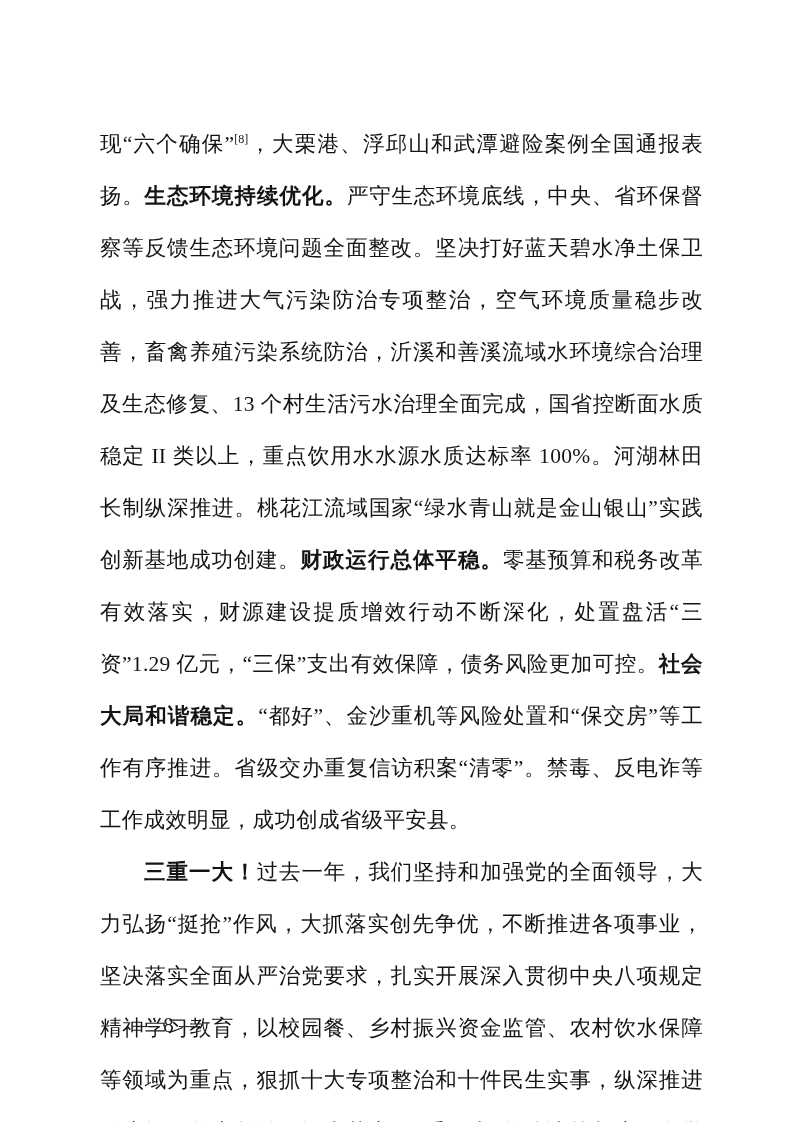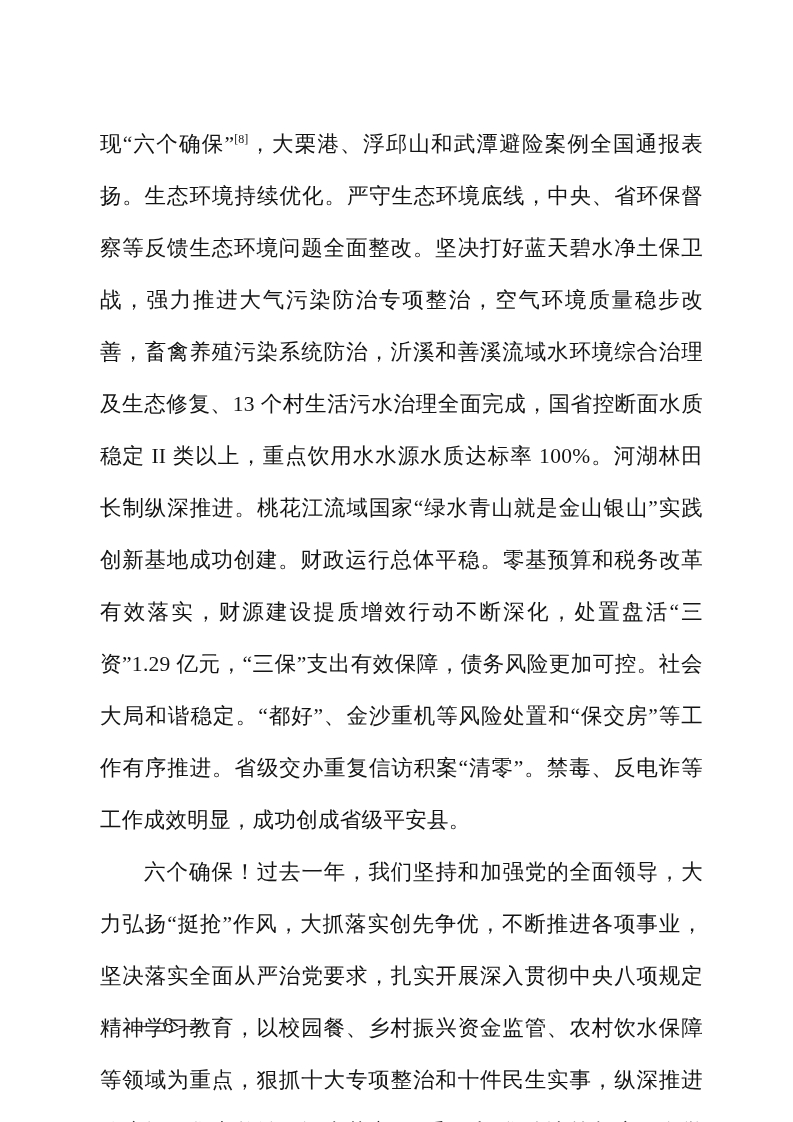--- a/index.html
+++ b/index.html
@@ -23,21 +23,21 @@
   }
   p.para {
     margin: 0;
     font-size: 21.5px;
     line-height: 52px;
     text-align: justify;
     text-justify: inter-character;
     letter-spacing: 0.3px;
   }
   p.para.indent { text-indent: 44px; }
-  .bold { font-weight: normal; letter-spacing: 0.5px; }
+  .bold { font-weight: bold; letter-spacing: 0.5px; }
   sup.fnref {
     font-size: 12px;
     vertical-align: super;
     line-height: 0;
     letter-spacing: 0;
   }
   .footer {
     position: absolute;
     left: 137px;
     top: 1005px;
@@ -45,18 +45,18 @@
     line-height: 40px;
     color: #222;
   }
 </style>
 </head>
 <body>
 
 <div class="page">
   <div class="body-text">
       <p class="para"><span>现“六个确保”</span><sup class="fnref">[8]</sup><span>，大栗港、浮邱山和武潭避险案例全国通报表扬。</span><span class="bold">生态环境持续优化。</span><span>严守生态环境底线，中央、省环保督察等反馈生态环境问题全面整改。坚决打好蓝天碧水净土保卫战，强力推进大气污染防治专项整治，空气环境质量稳步改善，畜禽养殖污染系统防治，沂溪和善溪流域水环境综合治理及生态修复、13 个村生活污水治理全面完成，国省控断面水质稳定 II 类以上，重点饮用水水源水质达标率 100%。河湖林田长制纵深推进。桃花江流域国家“绿水青山就是金山银山”实践创新基地成功创建。</span><span class="bold">财政运行总体平稳。</span><span>零基预算和税务改革有效落实，财源建设提质增效行动不断深化，处置盘活“三资”1.29 亿元，“三保”支出有效保障，债务风险更加可控。</span><span class="bold">社会大局和谐稳定。</span><span>“都好”、金沙重机等风险处置和“保交房”等工作有序推进。省级交办重复信访积案“清零”。禁毒、反电诈等工作成效明显，成功创成省级平安县。</span></p>
-      <p class="para indent"><span class="bold">六个确保！</span><span>过去一年，我们坚持和加强党的全面领导，大力弘扬“挺抢”作风，大抓落实创先争优，不断推进各项事业，坚决落实全面从严治党要求，扎实开展深入贯彻中央八项规定精神学习教育，以校园餐、乡村振兴资金监管、农村饮水保障等领域为重点，狠抓十大专项整治和十件民生实事，纵深推进群腐问题集中整治，认真落实“三重一大”集体决策制度，自觉接受上级巡视巡察和审计、统计监督，主动接受人大法律监督、政协民主监督和社会各界监督，守紧守牢廉政底线。同时，全面强化过“紧日子”思想，把有限财力向民生领域倾斜，办理建议提案 228 件，群众满意度不断提升。</span></p>
+      <p class="para indent"><span class="bold">三重一大！</span><span>过去一年，我们坚持和加强党的全面领导，大力弘扬“挺抢”作风，大抓落实创先争优，不断推进各项事业，坚决落实全面从严治党要求，扎实开展深入贯彻中央八项规定精神学习教育，以校园餐、乡村振兴资金监管、农村饮水保障等领域为重点，狠抓十大专项整治和十件民生实事，纵深推进群腐问题集中整治，认真落实“三重一大”集体决策制度，自觉接受上级巡视巡察和审计、统计监督，主动接受人大法律监督、政协民主监督和社会各界监督，守紧守牢廉政底线。同时，全面强化过“紧日子”思想，把有限财力向民生领域倾斜，办理建议提案 228 件，群众满意度不断提升。</span></p>
     </div>
   <div class="footer">
     <span>— 8 —</span>
   </div>
 </div>
 
 </body></html>

